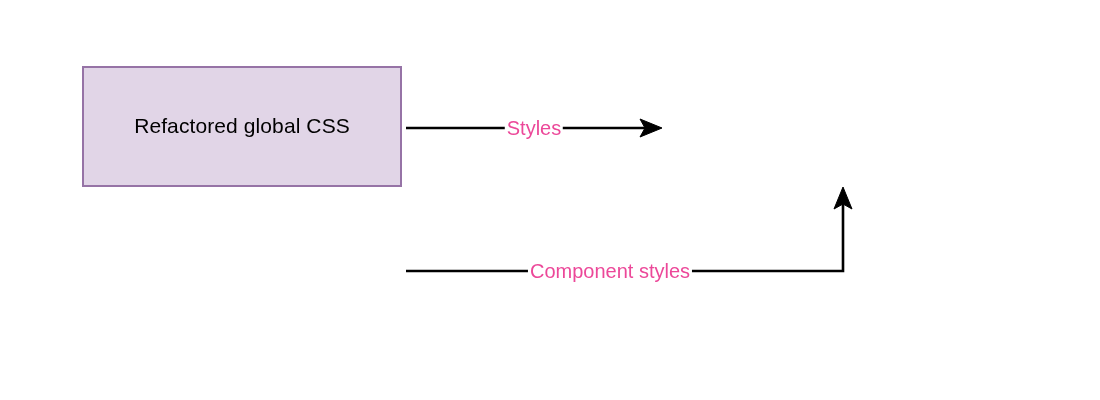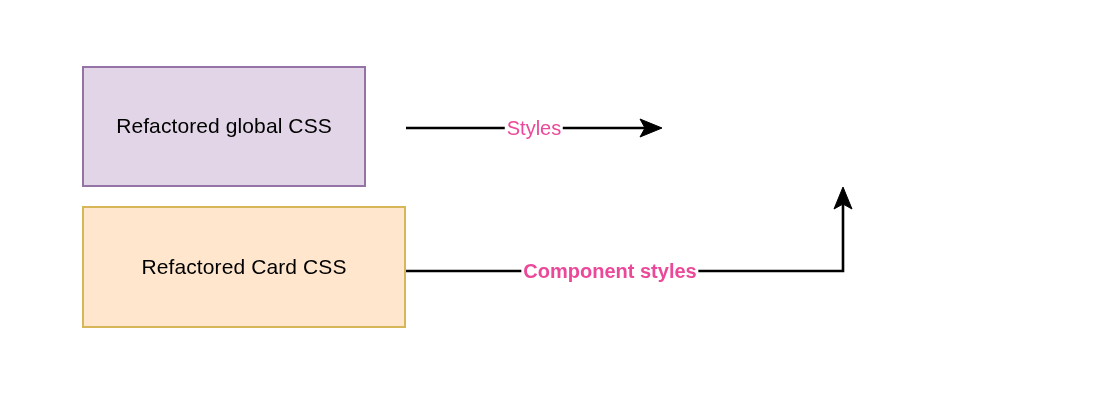--- a/index.html
+++ b/index.html
@@ -28,21 +28,21 @@
     text-align: center;
     color: #000000;
     font-size: 21px;
     line-height: 1.25;
     letter-spacing: 0.1px;
     white-space: pre-line;
   }
   #node-global-css {
     left: 82px;
     top: 66px;
-    width: 284px;
+    width: 320px;
     height: 121px;
     background: #e1d5e7;
     border: 2px solid #9673a6;
   }
   #node-card-css {
     left: 82px;
     top: 206px;
     width: 324px;
     height: 122px;
     background: #ffe6cc;
@@ -87,21 +87,20 @@
     white-space: nowrap;
     transform: translate(-50%, -50%);
   }
   #edge-label-styles {
     left: 534px;
     top: 128px;
   }
   #edge-label-component-styles {
     left: 610px;
     top: 271px;
-    font-weight: bold;
   }
 </style>
 </head>
 <body>
 
 <div id="canvas">
 
   <svg class="edge-svg" viewBox="0 0 1100 400" xmlns="http://www.w3.org/2000/svg">
     <g>
       <path class="edge-line" d="M 406 128 L 645 128"></path>
@@ -110,22 +109,19 @@
     <g>
       <path class="edge-line" d="M 406 271 L 843 271 L 843 204"></path>
       <path class="edge-head" d="M 843 187 L 834 209 L 843 204 L 852 209 Z"></path>
     </g>
   </svg>
 
   <div class="node" id="node-global-css">
     <span>Refactored global CSS</span>
   </div>
 
-  <div class="node" id="node-card-css">
-    <span>Refactored Card CSS</span>
-  </div>
 
 
   <div class="edge-label" id="edge-label-styles">Styles</div>
 
   <div class="edge-label" id="edge-label-component-styles">Component styles</div>
 
 </div>
 
 </body></html>

